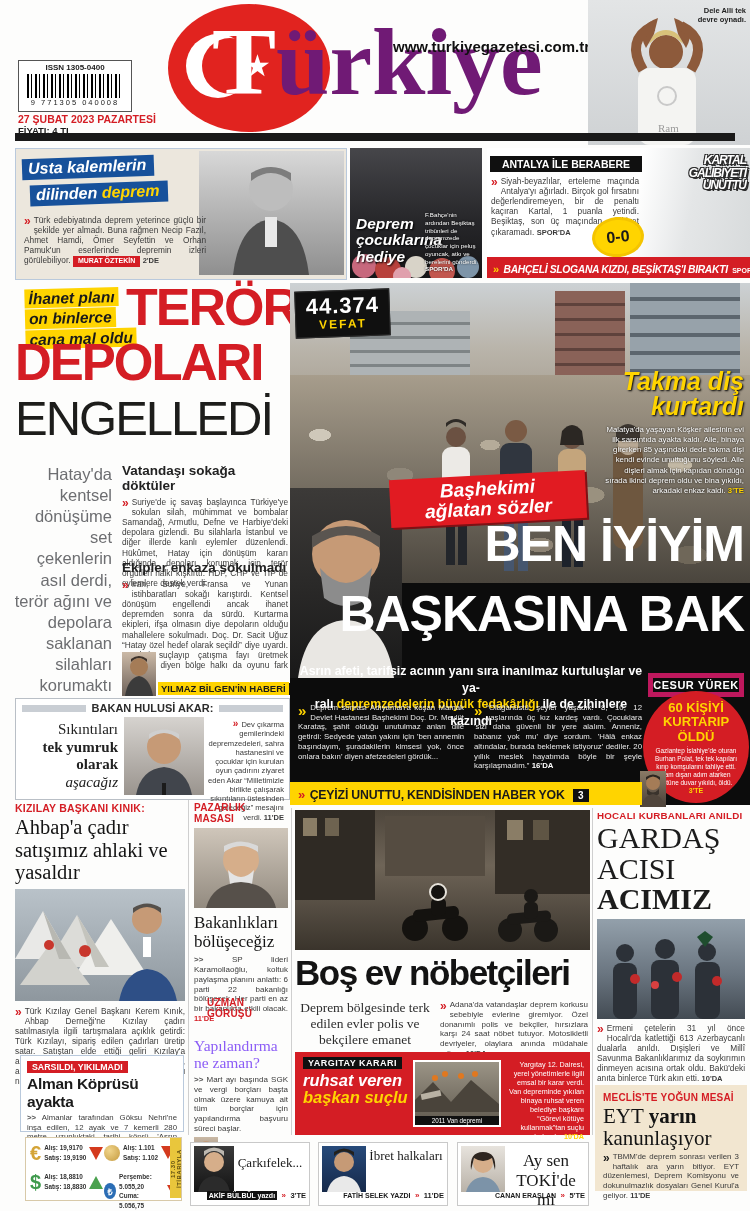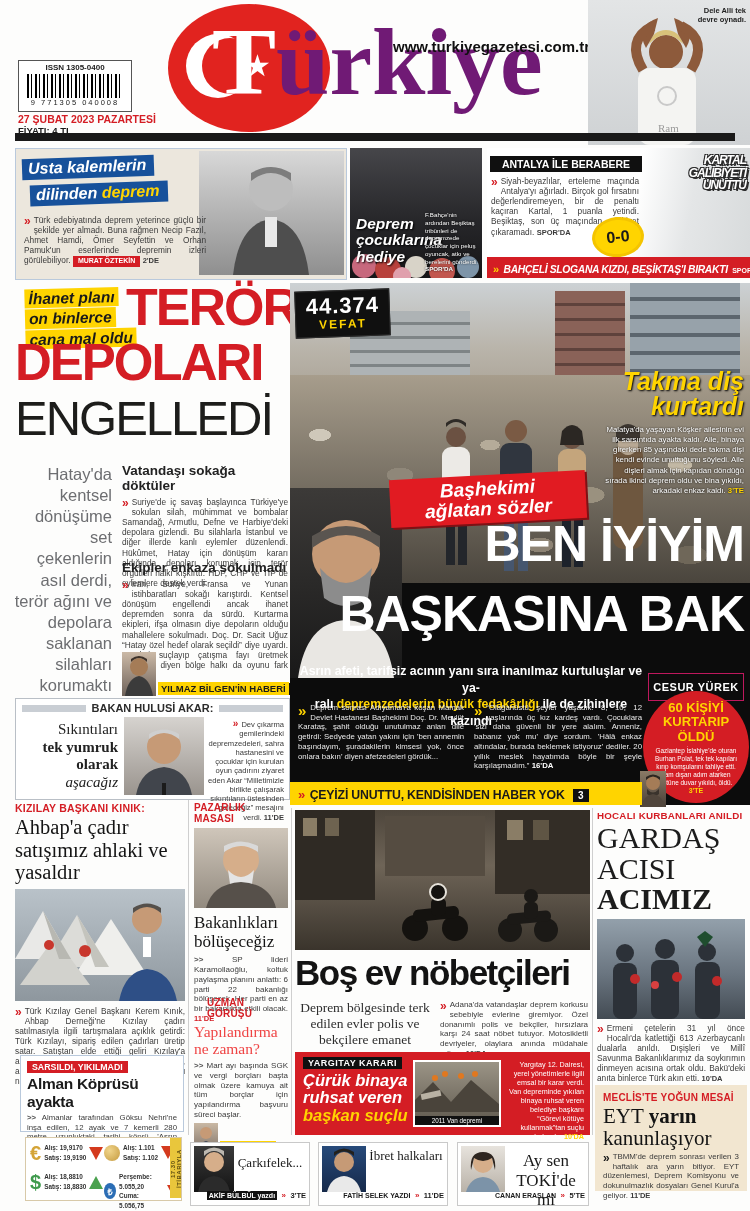--- a/index.html
+++ b/index.html
@@ -287,21 +287,21 @@
       <span class="mky">»</span>
       <span class="just" style="display:block;font-size:7.8px;line-height:1.25;color:#e9e9e9;">Deprem sonrası Adıyaman'a koşan Mamak Devlet Hastanesi Başhekimi Doç. Dr. Mevlüt Karataş, şahit olduğu unutulmaz anları dile getirdi: Sedyede yatan yakını için 'ben annemin başındayım, şuradakilerin kimsesi yok, önce onlara bakın' diyen afetzedeleri gördük...</span>
     </div>
     <div class="abs" style="left:184px;top:420px;width:168px;">
       <span class="mky">»</span>
       <span class="just" style="display:block;font-size:7.8px;line-height:1.25;color:#e9e9e9;"><span>“Olağanüstü şeyler yaşadık. 8, 10, 12 yaşlarında üç kız kardeş vardı. Çocuklara 'sizi daha güvenli bir yere alalım. Anneniz, babanız yok mu' diye sordum. 'Hâlâ enkaz altındalar, burada beklemek istiyoruz' dediler. 20 yıllık meslek hayatımda böyle bir şeyle karşılaşmadım.”</span>
         <b class="wt">16'DA</b></span>
     </div>
 
     <div class="abs" style="left:352px;top:390px;width:108px;height:132px;">
-      <div class="ctr wt b" style="margin:0 6px;border:1px solid #be185d;font-size:11px;padding:7px 0;letter-spacing:.5px;">CESUR YÜREK</div>
+      <div class="ctr wt b" style="margin:0 6px;border:5px solid #be185d;font-size:11px;padding:1px 0;letter-spacing:.5px;">CESUR YÜREK</div>
       <div class="abs ctr" style="left:1px;top:18px;width:106px;height:112px;background:#d41d24;border-radius:50%;">
         <div class="yel b" style="font-size:13px;margin-top:10px;line-height:1.1;">60 KİŞİYİ</div>
         <div class="yel b" style="font-size:13px;line-height:1.1;">KURTARIP ÖLDÜ</div>
         <div class="wt" style="font-size:6.4px;line-height:1.25;margin:3px 10px 0 10px;">Gaziantep İslahiye'de oturan Burhan Polat, tek tek kapıları kırıp komşularını tahliye etti. Tam dışarı adım atarken üstüne duvar yıkıldı, öldü.</div>
         <div class="yel b" style="font-size:7px;">3'TE</div>
       </div>
       <div class="abs" style="left:-2px;bottom:-2px;width:26px;height:36px;background:linear-gradient(180deg,#8a7a66,#4a4038);">
         <svg width="26" height="36" viewBox="0 0 26 36">
             <circle cx="13" cy="12" r="7" fill="#a57c57"></circle>
             <path d="M6 9 q7 -7 14 0 l0 -3 q-7 -5 -14 0z" fill="#2c2620"></path>
@@ -411,21 +411,21 @@
           <path d="M12 80 q6 -24 35 -26 q29 2 35 26z" fill="#56504a"></path>
         </svg>
     </div>
     <div class="serif" style="font-size:17px;line-height:1.1;margin-top:6px;color:#141414;">Bakanlıkları bölüşeceğiz</div>
     <div class="bs" style="margin-top:4px;font-size:8px;"><span class="b" style="color:#555;">&gt;&gt;</span> <span>SP lideri Karamollaoğlu, koltuk paylaşma planını anlattı: 6 parti 22 bakanlığı bölüşecek. Her parti en az bir bakanlıkta etkili olacak.</span>
       <b style="font-size:7.5px;color:#d41d24;">11'DE</b></div>
   </div>
 
   <div class="abs" style="left:194px;top:997px;width:94px;">
     <div class="kick" style="font-size:10px;padding-left:13px;">UZMAN GÖRÜŞÜ</div>
-    <div class="serif" style="font-size:15.5px;line-height:1.1;margin-top:4px;color:#ef4444;">Yapılandırma ne zaman?</div>
+    <div class="serif" style="font-size:15.5px;line-height:1.1;margin-top:18px;color:#8b5cf6;">Yapılandırma ne zaman?</div>
     <div class="bs" style="margin-top:4px;font-size:8px;"><span class="b" style="color:#555;">&gt;&gt;</span> <span>Mart ayı başında SGK ve vergi borçları başta olmak üzere kamuya ait tüm borçlar için yapılandırma başvuru süreci başlar.</span></div>
     <div style="display:flex;align-items:flex-end;gap:2px;margin-top:3px;">
       <div style="width:24px;height:30px;background:linear-gradient(180deg,#c9b8a4,#7c7066);">
         <svg width="24" height="30" viewBox="0 0 24 30">
             <circle cx="12" cy="10" r="6" fill="#c69a76"></circle>
             <path d="M2 30 q3 -11 10 -12 q7 1 10 12z" fill="#394457"></path>
           </svg>
       </div>
       <div style="white-space:nowrap;"><span class="b" style="background:#ffd400;font-size:7.5px;padding:1px 2px;">İSA KARAKAŞ</span><span class="red b" style="font-size:8px;">»</span> <span class="b" style="font-size:7.5px;">5'TE</span></div>
     </div>
@@ -461,21 +461,20 @@
   <div class="abs serif" style="left:297px;top:1000px;width:136px;font-size:13.5px;line-height:1.2;color:#2e2e2e;text-align:center;">Deprem bölgesinde terk edilen evler polis ve bekçilere emanet</div>
   <div class="abs" style="left:440px;top:1000px;width:148px;">
     <span class="mk">»</span>
     <span class="bs" style="display:block;font-size:8px;"><span>Adana'da vatandaşlar deprem korkusu sebebiyle evlerine giremiyor. Özel donanımlı polis ve bekçiler, hırsızlara karşı 24 saat nöbet tutuyor. Motosikletli devriyeler, olaylara anında müdahale ediyor.</span>
       <b style="font-size:7.5px;">10'DA</b></span>
   </div>
 
   <div class="abs" style="left:295px;top:1052px;width:295px;height:83px;background:#d41d24;">
     <div class="badge-blk" style="font-size:9px;margin:4px 0 0 8px;letter-spacing:.5px;">YARGITAY KARARI</div>
     <div class="b i" style="margin:2px 0 0 8px;font-size:16.5px;line-height:1.05;">
-      <div class="wt">Çürük binaya</div>
       <div class="wt">ruhsat veren</div>
       <div class="yel">başkan suçlu</div>
     </div>
     <div class="abs" style="left:118px;top:8px;width:88px;height:67px;background:linear-gradient(180deg,#9b9486,#5f594e);border:2px solid #fff;box-sizing:border-box;">
       <svg width="84" height="50" viewBox="0 0 84 50">
         <path d="M0 38 L18 20 L36 40 L56 18 L84 42 L84 50 L0 50z" fill="#4a443b"></path>
         <circle cx="20" cy="16" r="3" fill="#e07820"></circle>
           <circle cx="30" cy="12" r="3" fill="#e07820"></circle>
         <circle cx="46" cy="14" r="3" fill="#e07820"></circle>
           <circle cx="60" cy="12" r="3" fill="#e07820"></circle>

